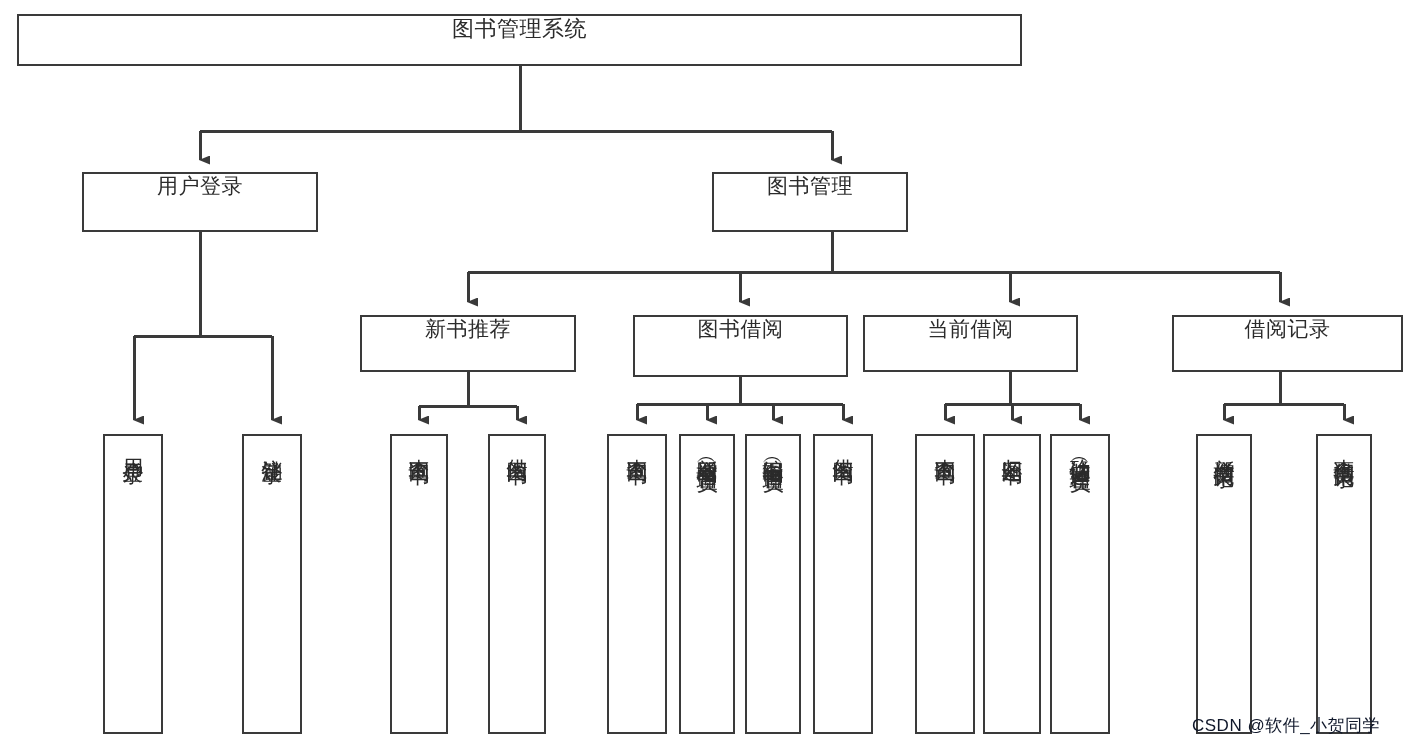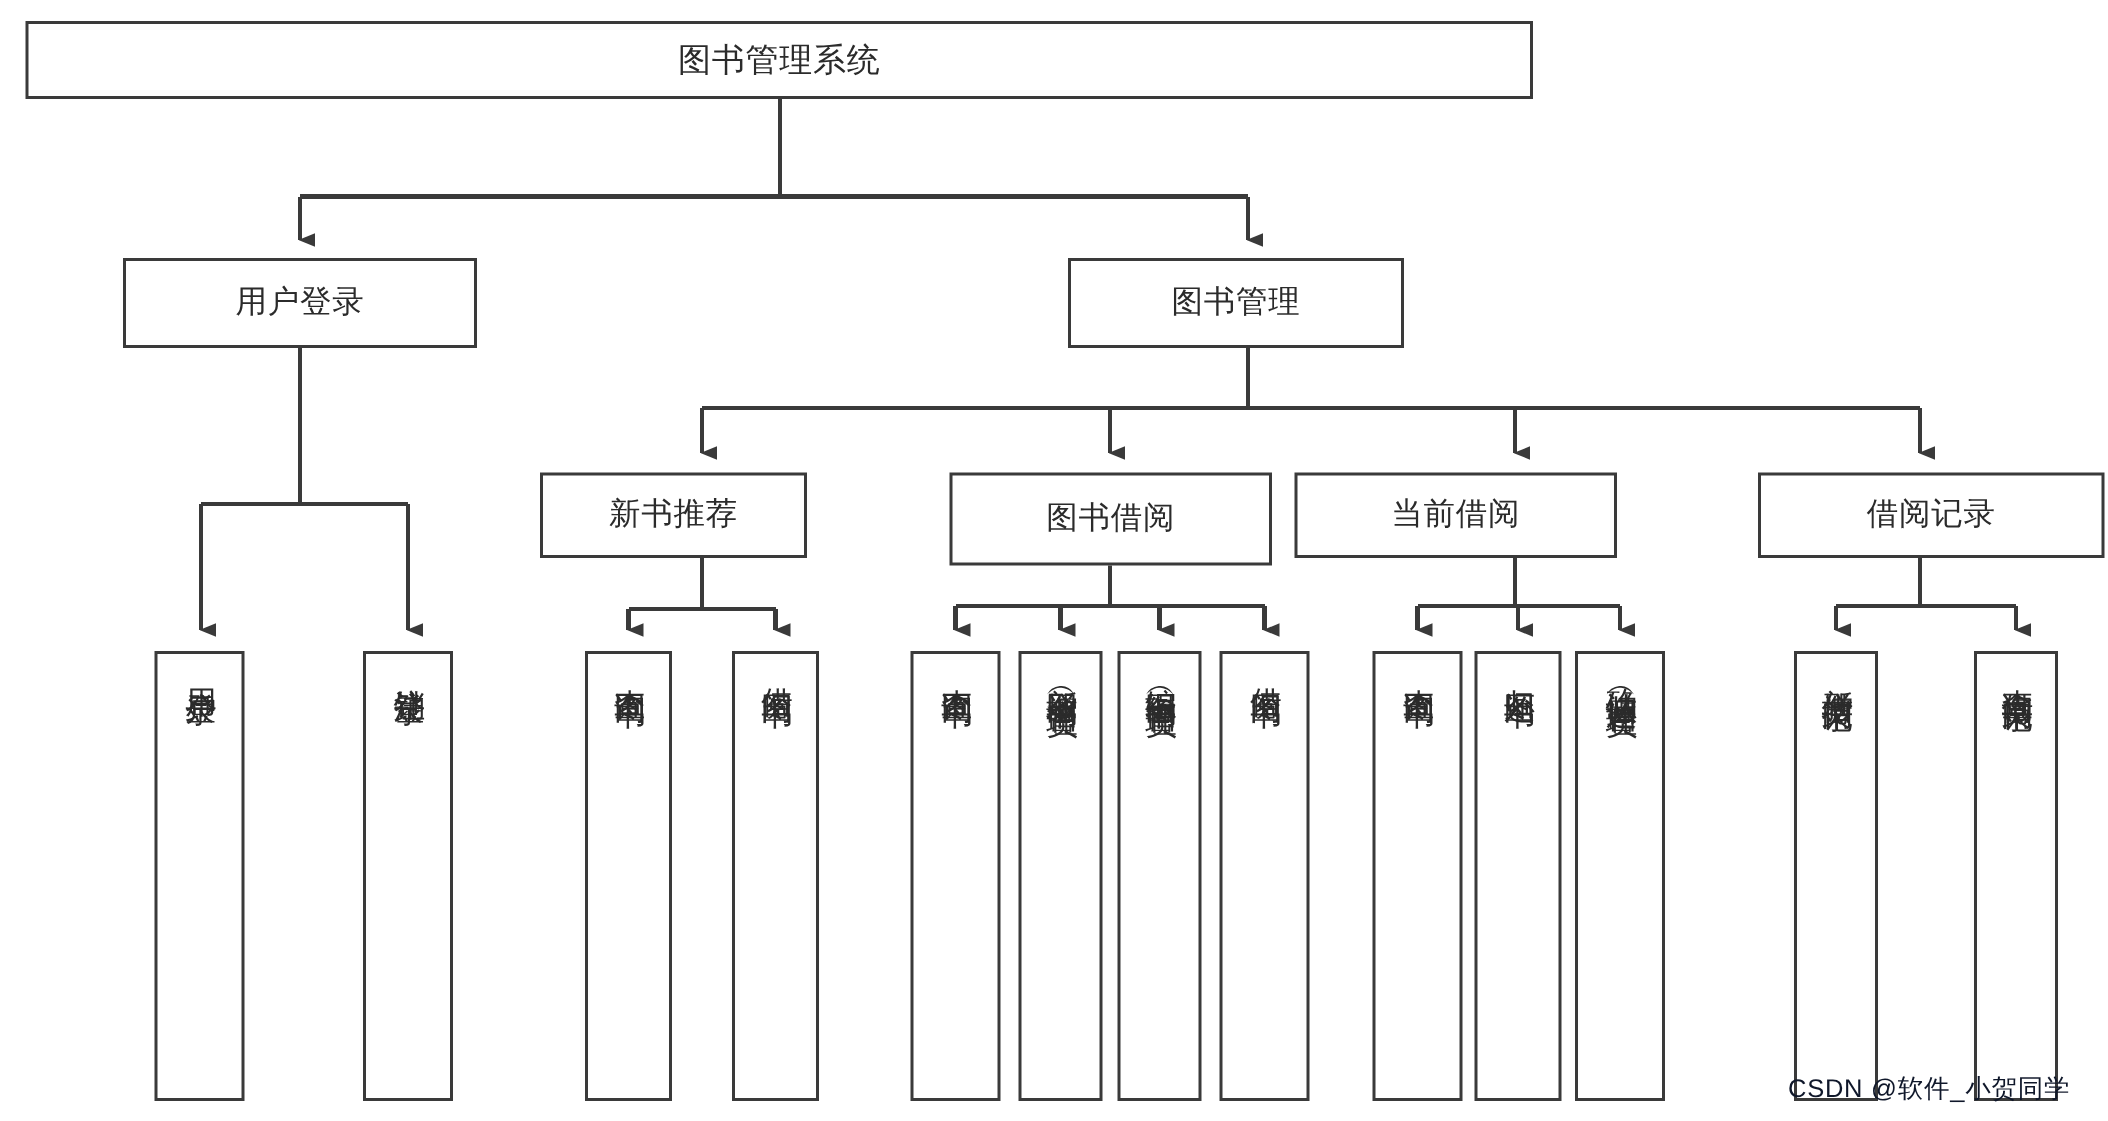--- a/index.html
+++ b/index.html
@@ -25,21 +25,21 @@
     width: 1405px;
     height: 747px;
     pointer-events: none;
   }
   .node {
     position: absolute;
     box-sizing: border-box;
     border: 2px solid #3a3a3a;
     background: #ffffff;
     display: flex;
-    align-items: center;
+    align-items: flex-start;
     justify-content: center;
     color: #2b2b2b;
   }
   .node-label {
     display: block;
     text-align: center;
     line-height: 1.18;
     white-space: pre;
   }
   
@@ -132,25 +132,25 @@
     </g>
   </svg>
 
   <div class="node h root" style="left:17px; top:14px; width:1005px; height:52px;">
     <span class="node-label">图书管理系统</span>
   </div>
 
   <div class="node h" style="left:82px; top:172px; width:236px; height:60px;">
     <span class="node-label">用户登录</span>
   </div>
-  <div class="node h" style="left:712px; top:172px; width:224px; height:60px;">
+  <div class="node h" style="left:712px; top:172px; width:196px; height:60px;">
     <span class="node-label">图书管理</span>
   </div>
 
-  <div class="node h" style="left:360px; top:315px; width:178px; height:57px;">
+  <div class="node h" style="left:360px; top:315px; width:216px; height:57px;">
     <span class="node-label">新书推荐</span>
   </div>
   <div class="node h" style="left:633px; top:315px; width:215px; height:62px;">
     <span class="node-label">图书借阅</span>
   </div>
   <div class="node h" style="left:863px; top:315px; width:215px; height:57px;">
     <span class="node-label">当前借阅</span>
   </div>
   <div class="node h" style="left:1172px; top:315px; width:231px; height:57px;">
     <span class="node-label">借阅记录</span>

